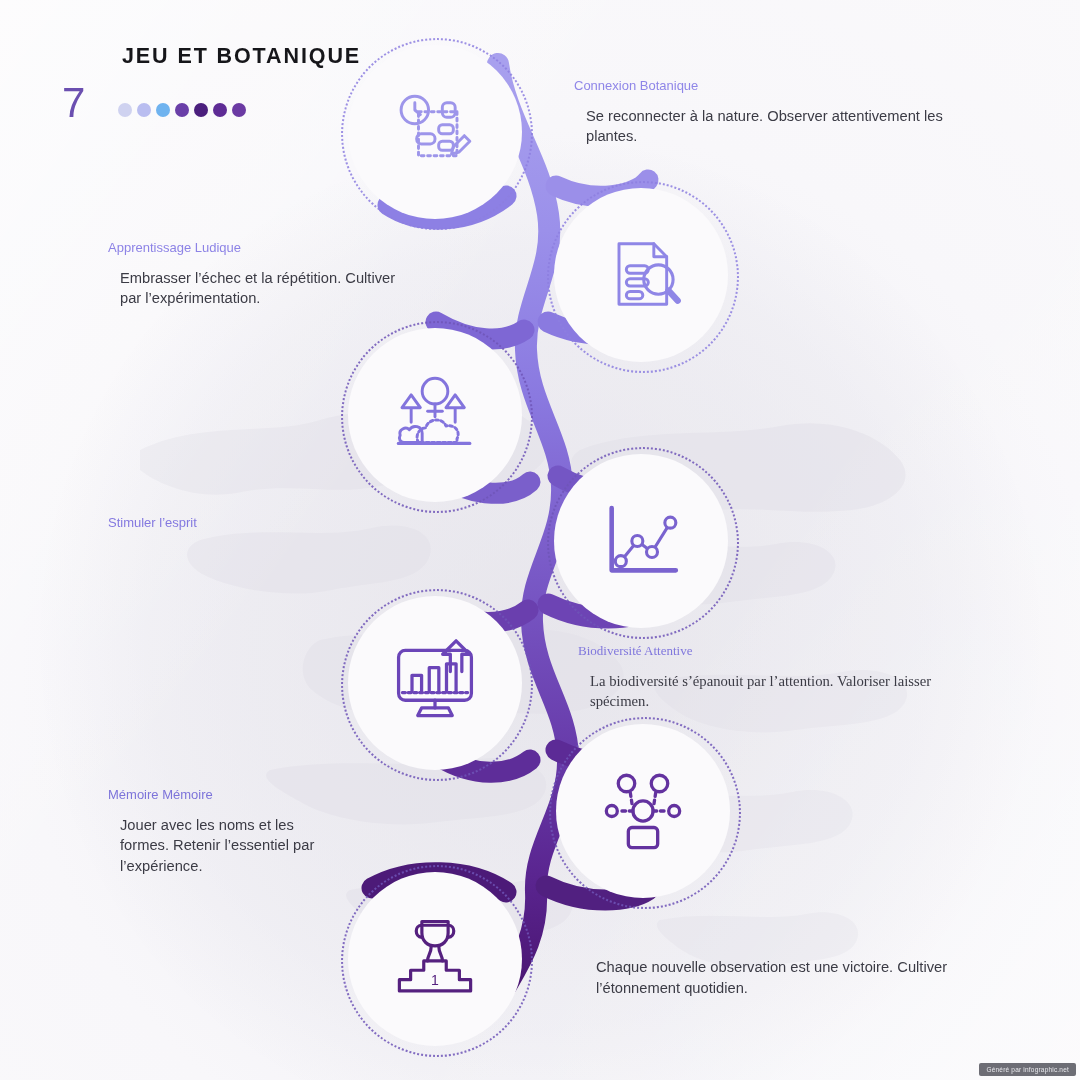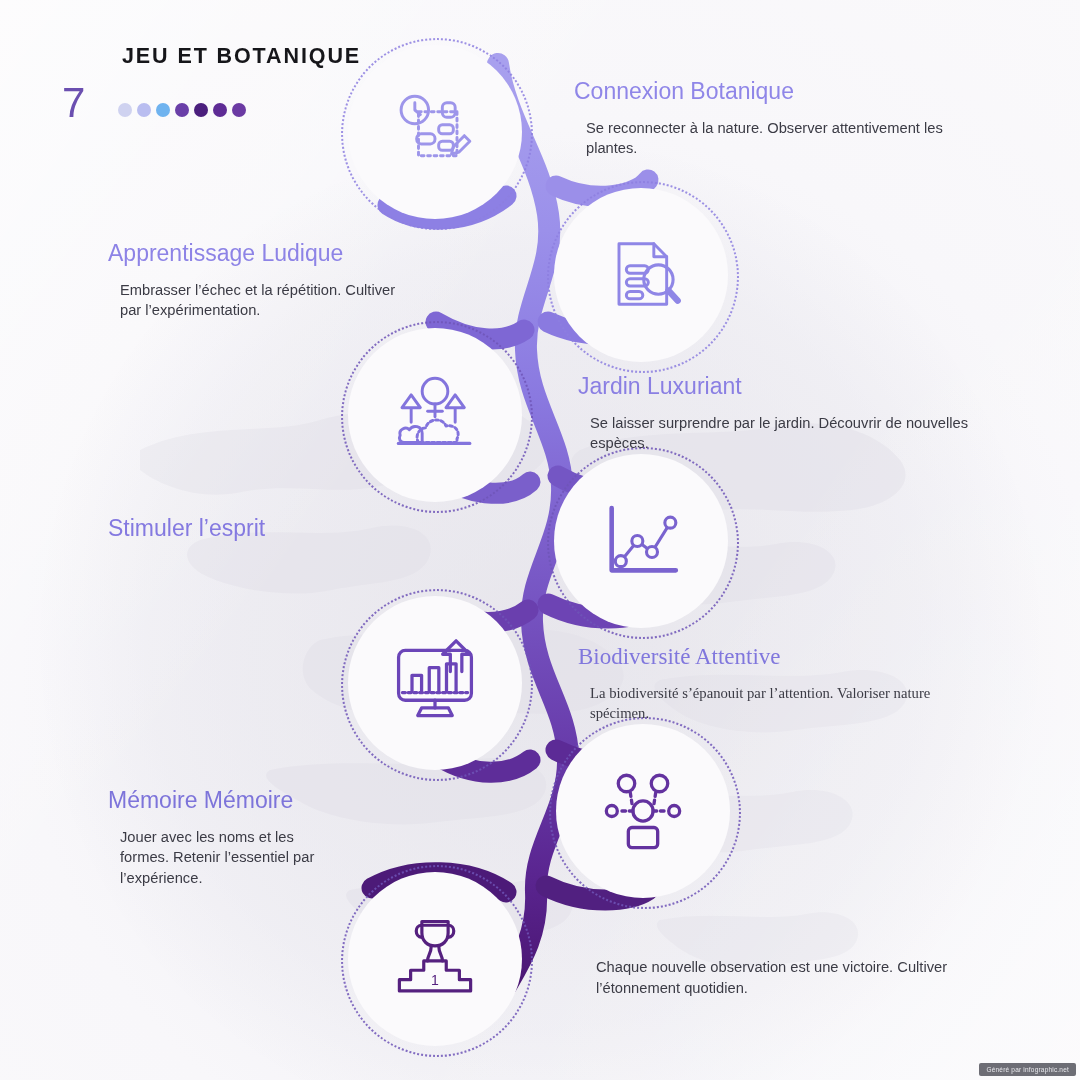--- a/index.html
+++ b/index.html
@@ -55,21 +55,21 @@
   .node .ring{
     position:absolute;left:-7px;top:-7px;width:188px;height:188px;border-radius:50%;
     border:2.5px dotted #6f55b8;opacity:.85;
   }
   .node.pale .ring{border-color:#8d7fe0;}
   .node svg{position:relative;z-index:2;}
 
   
   .block{position:absolute;}
   .block h3{
-    margin:0 0 9px 0;font-size:23px;font-weight:400;line-height:1.2;
+    margin:0 0 9px 0;font-size:13px;font-weight:400;line-height:1.2;
   }
   .block p{
     margin:12px;font-size:14.7px;line-height:1.42;color:#3b3b45;font-weight:400;
   }
 
   .wm{
     position:absolute;right:4px;bottom:4px;
     background:#6d6d75;color:#e9e9ee;
     font-size:6.5px;letter-spacing:.2px;
     padding:3px 7px;border-radius:2px;white-space:nowrap;
@@ -249,32 +249,28 @@
   <div class="block" style="left:574px;top:78px;width:410px;">
     <h3 style="color:#8f86e8">Connexion Botanique</h3>
     <p>Se reconnecter à la nature. Observer attentivement les plantes.</p>
   </div>
 
   <div class="block" style="left:108px;top:240px;width:300px;">
     <h3 style="color:#8d83e6">Apprentissage Ludique</h3>
     <p>Embrasser l’échec et la répétition. Cultiver par l’expérimentation.</p>
   </div>
 
-  <div class="block" style="left:578px;top:373px;width:410px;">
-    <h3 style="color:#8a7fe3">Jardin Luxuriant</h3>
-    <p>Se laisser surprendre par le jardin. Découvrir de nouvelles espèces.</p>
-  </div>
 
   <div class="block" style="left:108px;top:515px;width:245px;">
     <h3 style="color:#8479e0">Stimuler l’esprit</h3>
   </div>
 
   <div class="block" style="left:578px;top:643px;width:415px;font-family:Liberation Serif, serif;">
     <h3 style="color:#8077dd">Biodiversité Attentive</h3>
-    <p>La biodiversité s’épanouit par l’attention. Valoriser nature spécimen.</p>
+    <p>La biodiversité s’épanouit par l’attention. Valoriser laisser spécimen.</p>
   </div>
 
   <div class="block" style="left:108px;top:787px;width:225px;">
     <h3 style="color:#7d74da">Mémoire Mémoire</h3>
     <p>Jouer avec les noms et les formes. Retenir l’essentiel par l’expérience.</p>
   </div>
 
   <div class="block" style="left:578px;top:945px;width:405px;">
     <p style="padding-left:6px;">Chaque nouvelle observation est une victoire. Cultiver l’étonnement quotidien.</p>
   </div>

